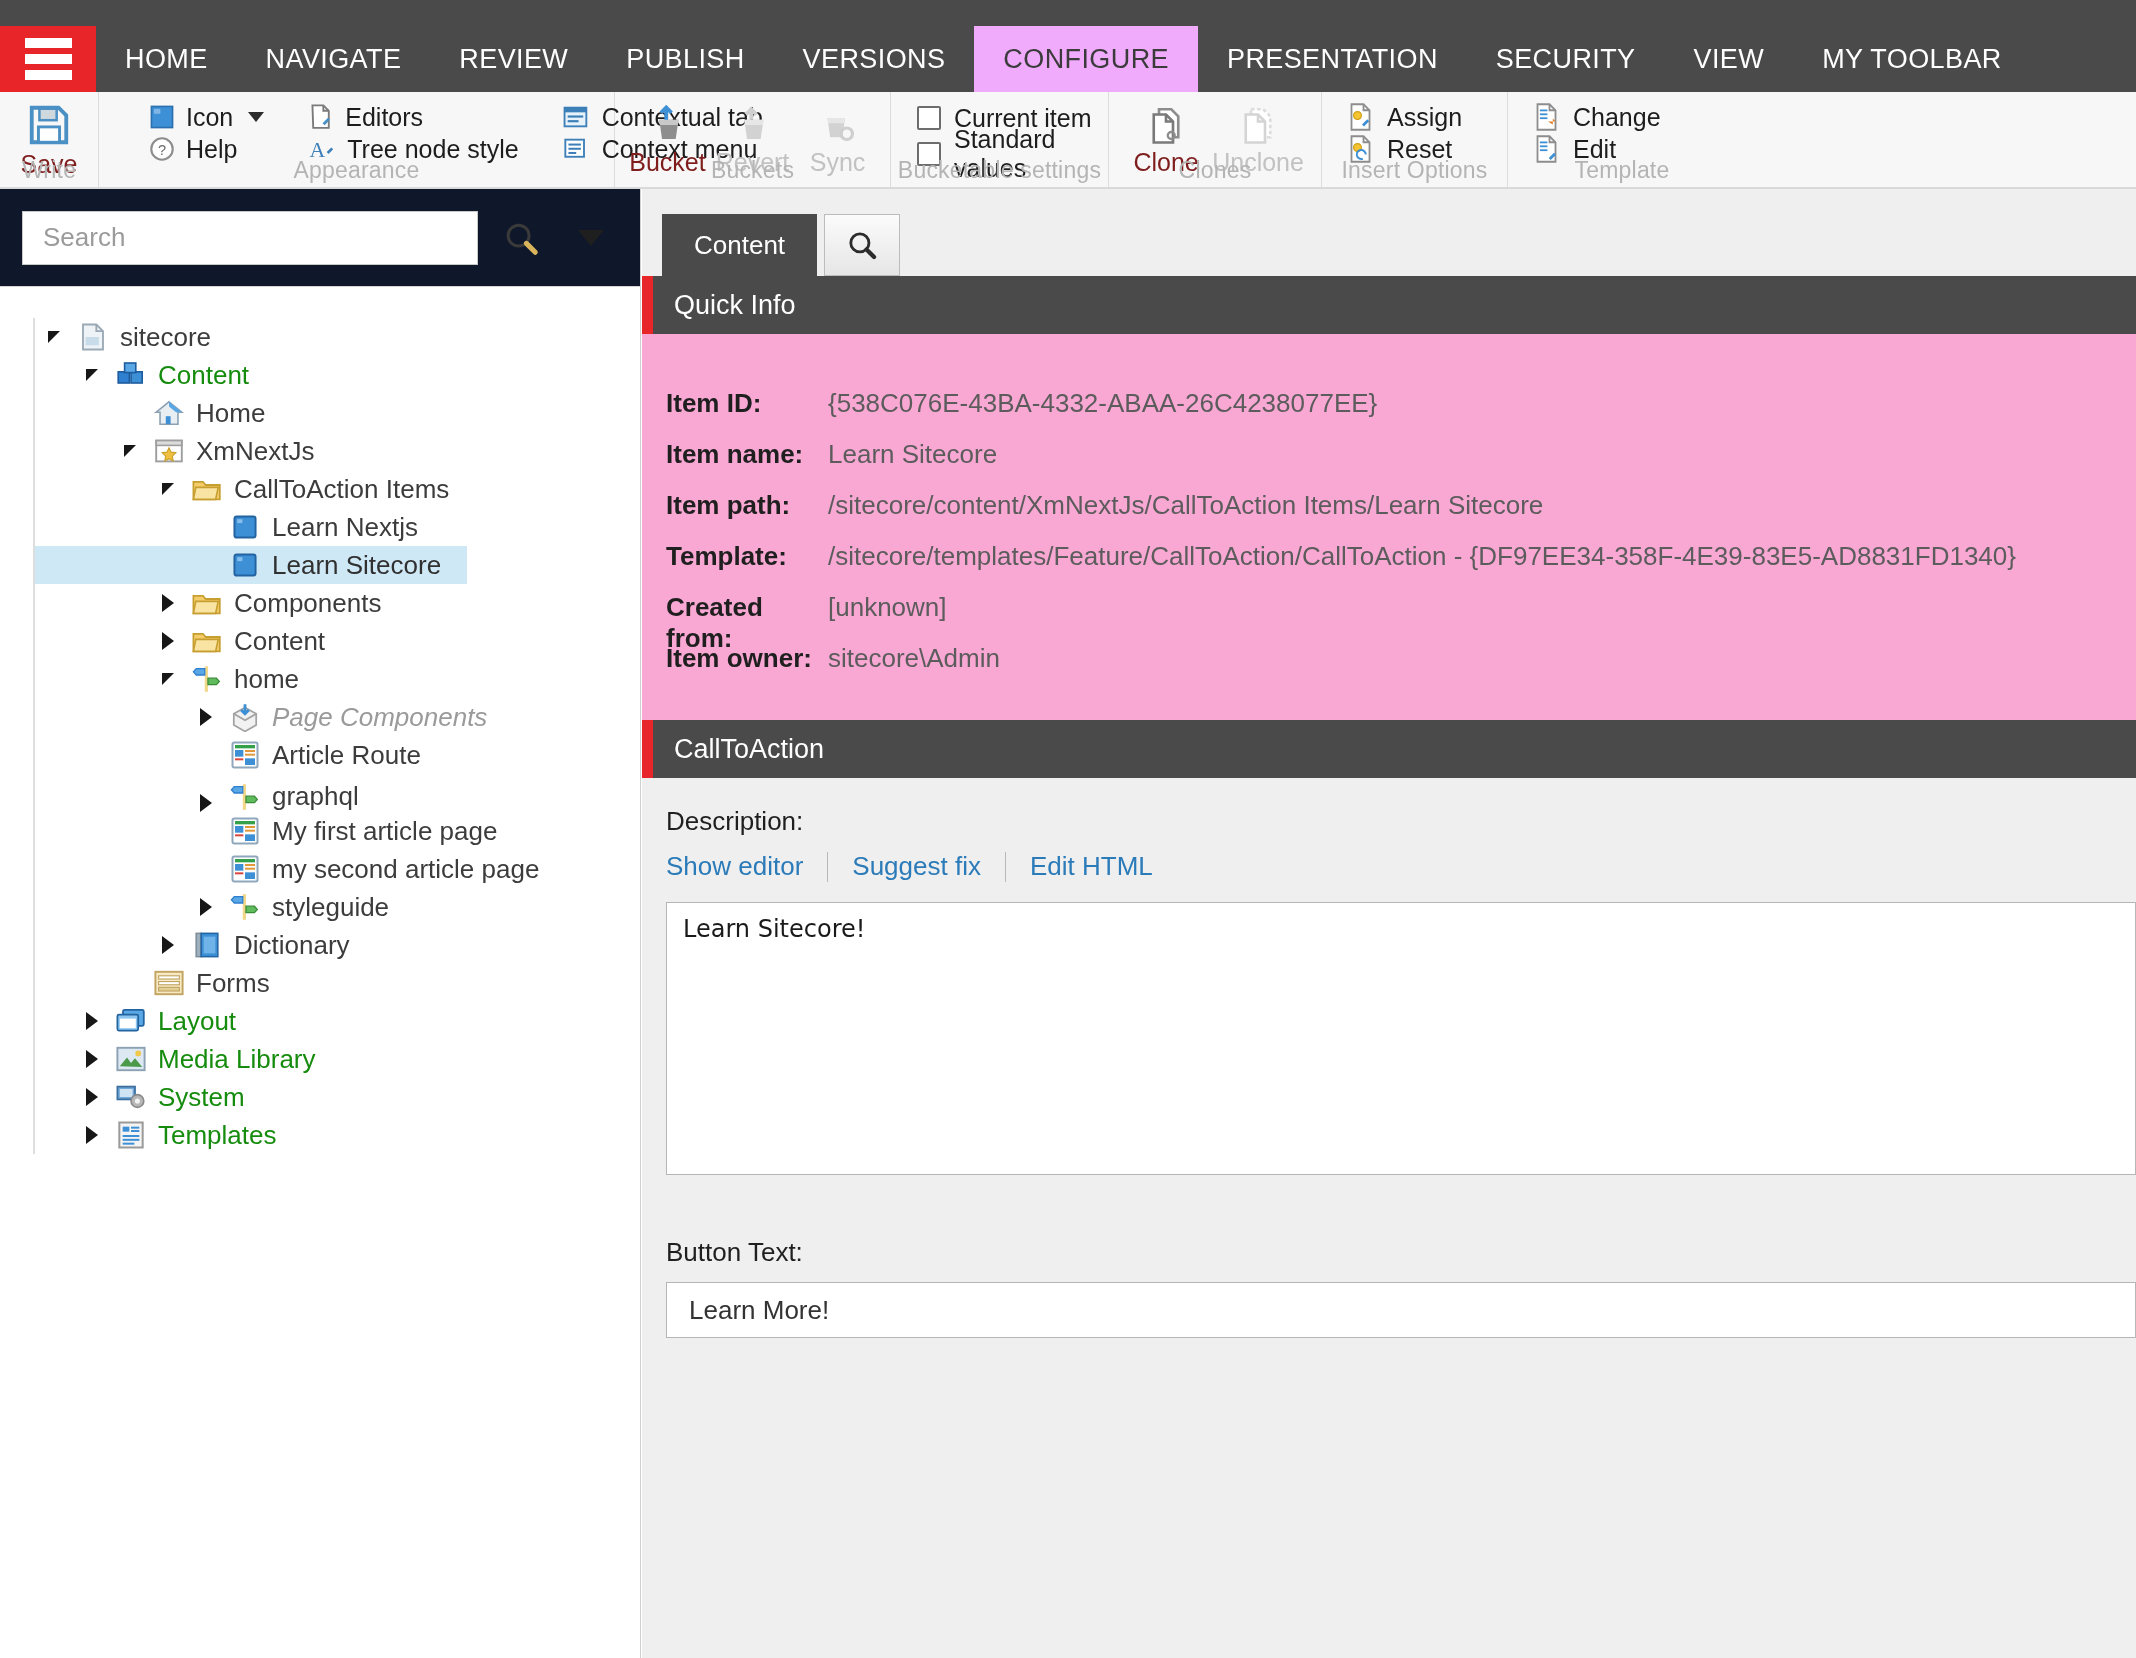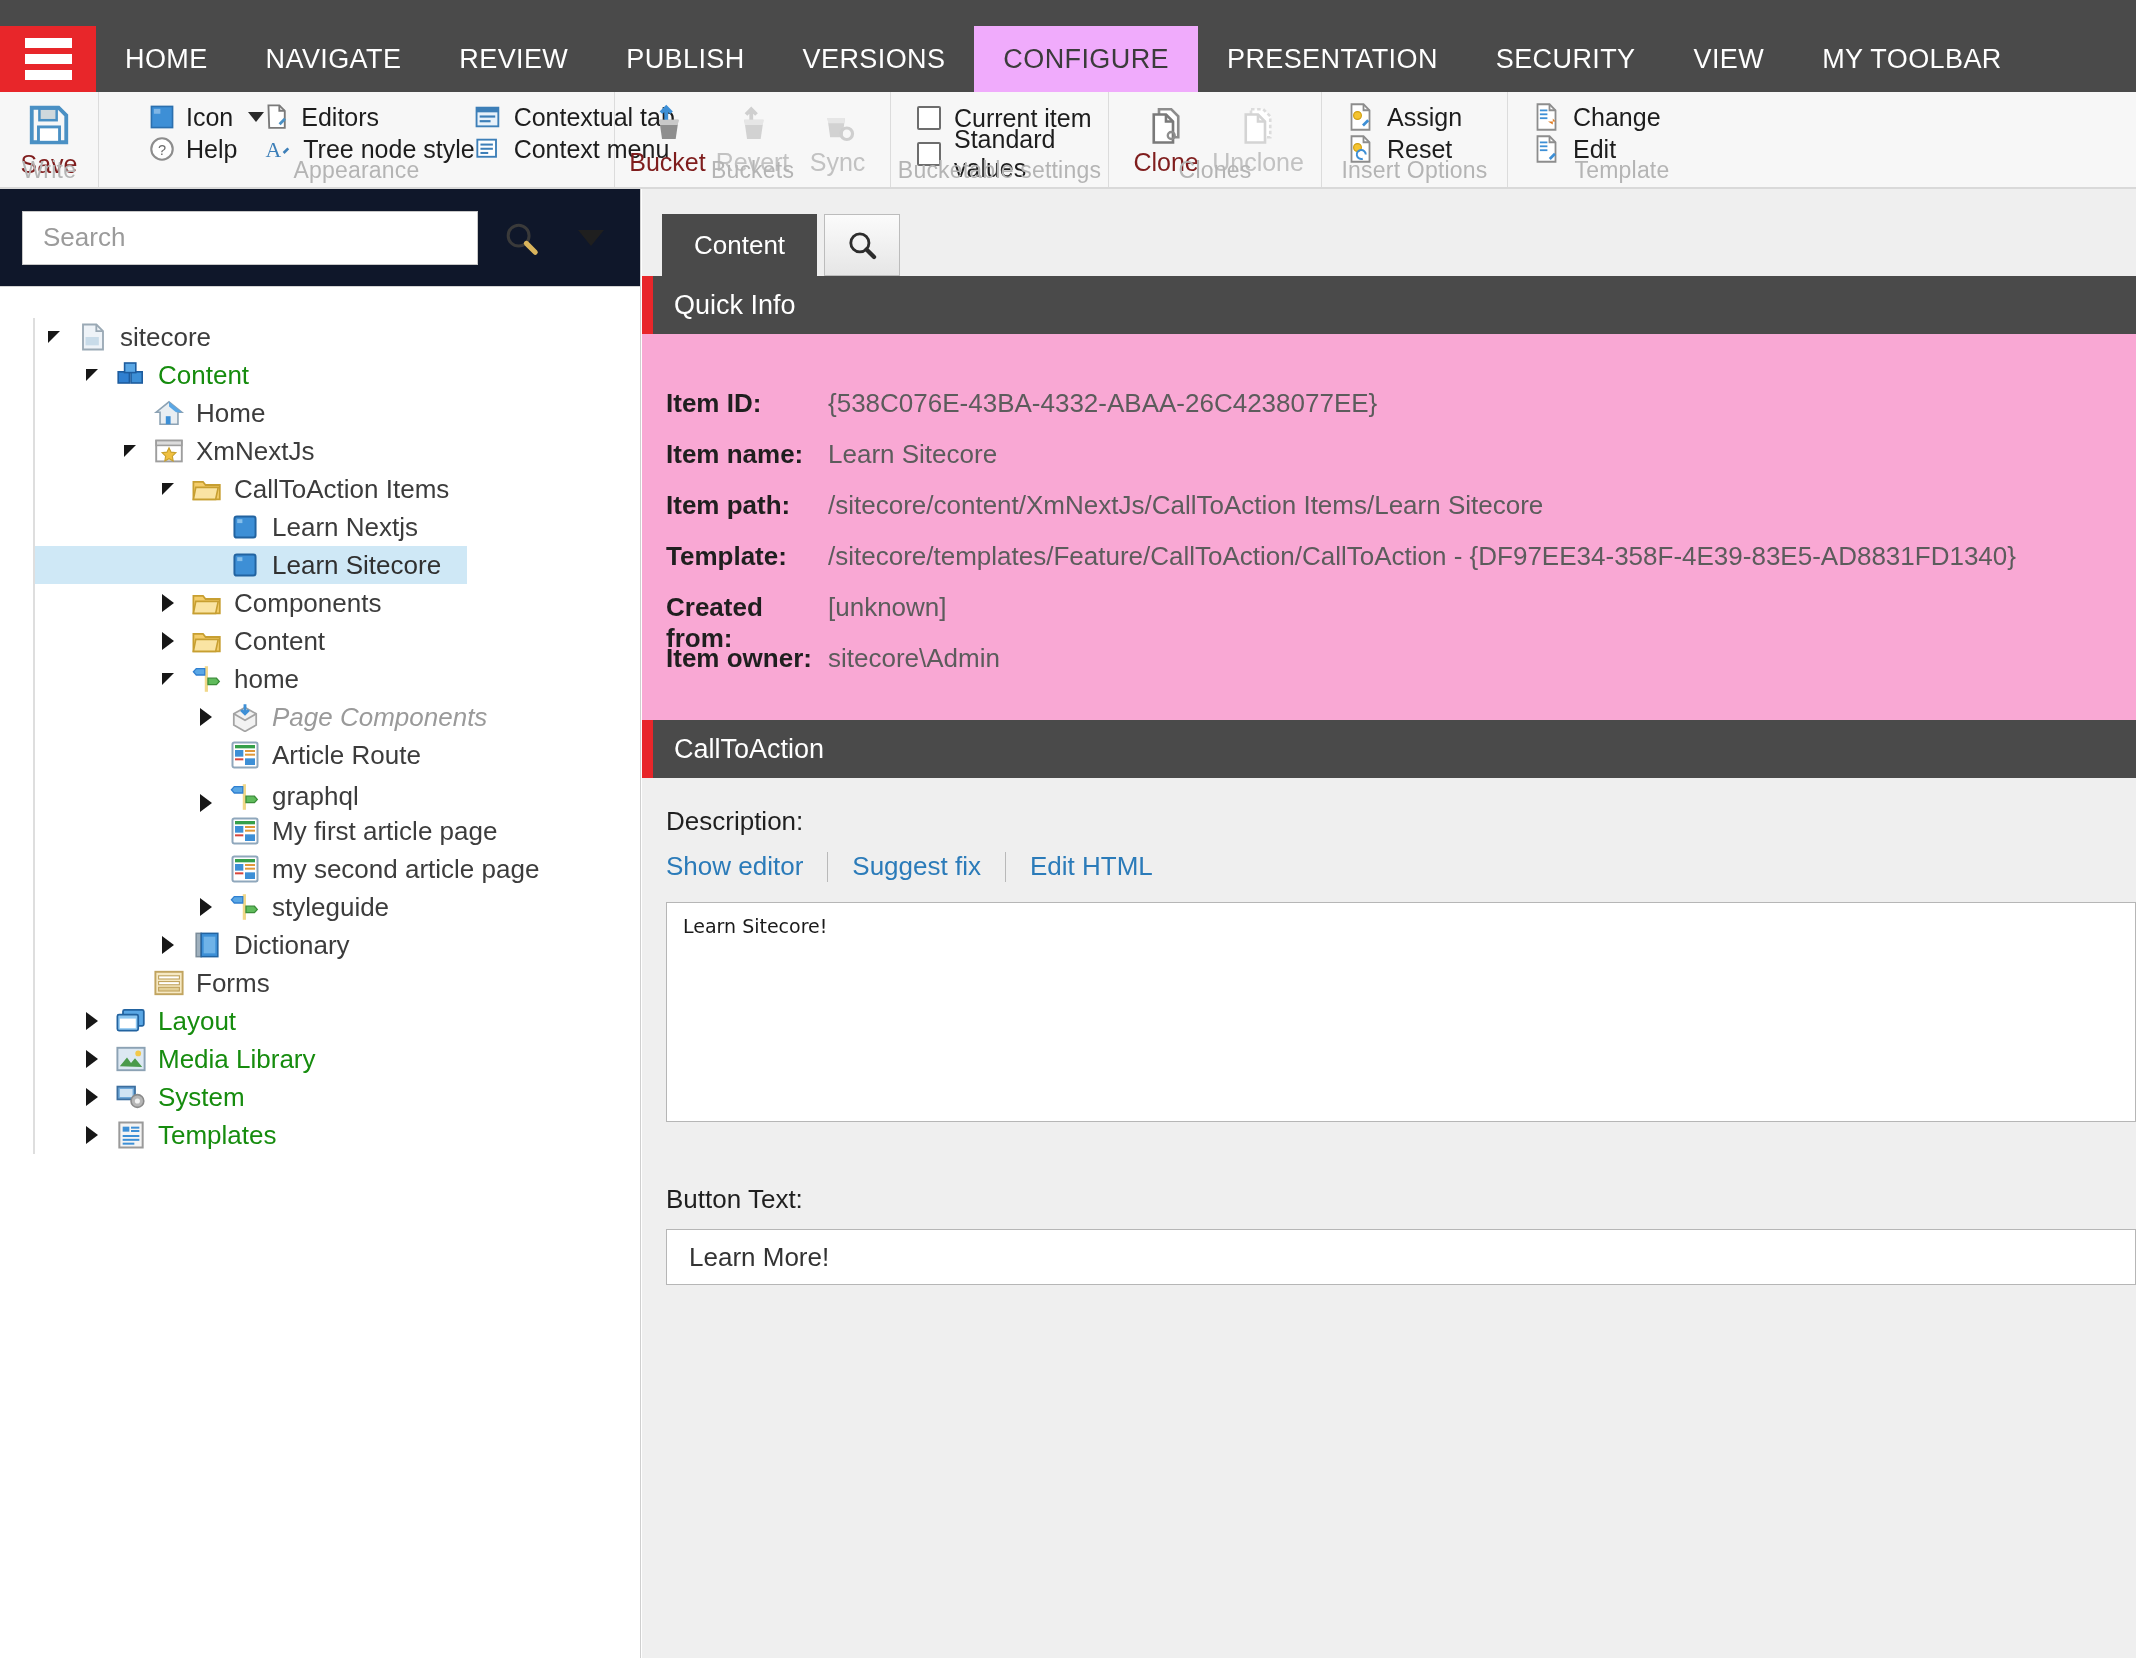--- a/index.html
+++ b/index.html
@@ -151,22 +151,22 @@
   .qi-label { width: 162px; font-size: 26px; font-weight: bold; color: #1f1f1f; flex: 0 0 auto;}
   .qi-value { font-size: 26px; color: #5c5c5c; white-space: nowrap; }
 
   .cta-body { background: #efefef; padding: 28px 0 0 0; }
   .fld-label { font-size: 26px; color: #1f1f1f; padding-left: 24px; margin-bottom: 14px; }
   .editlinks { display:flex; align-items:center; padding-left: 24px; gap: 0; margin-bottom: 20px;}
   .editlinks a { font-size: 26px; color: #2b7bb9; text-decoration: none; cursor:pointer; padding: 0 24px;}
   .editlinks a:first-child { padding-left: 0; }
   .editlinks .vsep { width: 1px; height: 30px; background: #b9b9b9; }
   .richbox {
-    margin-left: 24px; margin-right: 0; height: 220px; background: #ffffff;
-    border: 1px solid #b6b6b6; padding: 12px 16px; font-size: 19px; color: #1a1a1a;
+    margin-left: 24px; margin-right: 0; height: 273px; background: #ffffff;
+    border: 1px solid #b6b6b6; padding: 12px 16px; font-size: 24px; color: #1a1a1a;
     font-family: "DejaVu Sans", sans-serif;
   }
   .spacer-btn { height: 62px; }
   .txtinput {
     margin-left: 24px; height: 56px; background:#ffffff; border:1px solid #b6b6b6;
     display:flex; align-items:center; padding: 0 22px; font-size: 26px; color:#333;
   }
 </style>
 </head>
 <body>
@@ -205,21 +205,21 @@
               <rect x="6.5" y="13" width="11" height="8" fill="#fff" stroke="#4a90c4" stroke-width="1.5"></rect>
             </svg>
           </span>
           <span class="lbl">Save</span>
         </div>
       </div>
       <div class="rgroup-label">Write</div>
     </div>
 
     <div class="rgroup" style="width:516px;">
-      <div class="rgroup-body" style="padding-left:50px; ">
+      <div class="rgroup-body" style="padding-left:50px; gap:44px;">
         <div class="col">
           <div class="small-btn">
             <span class="ico">
               <svg width="26" height="26" viewBox="0 0 16 16">
                   <rect x="1.5" y="1.5" width="13" height="13" fill="#3d8fd6" stroke="#2b6fae" stroke-width="1"></rect>
                   <rect x="3" y="3" width="4" height="3" fill="#7fb6e6"></rect>
                 </svg>
             </span>
             <span>Icon</span>
             <span class="caret-down"></span>

